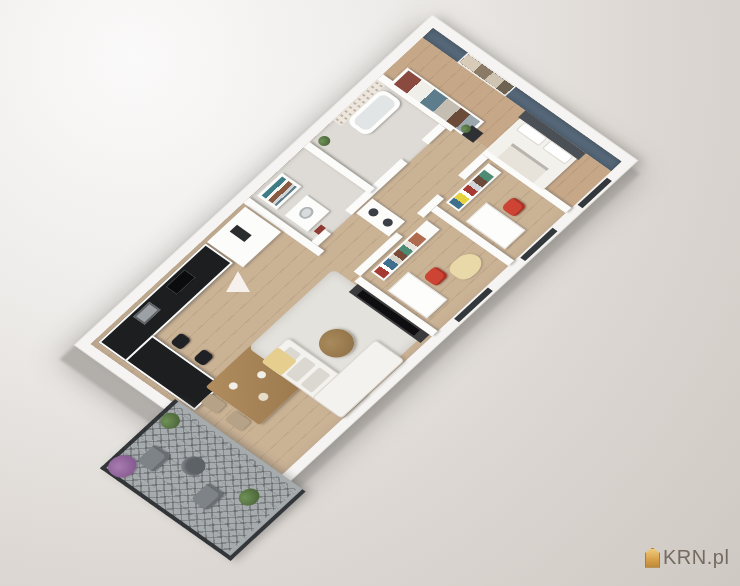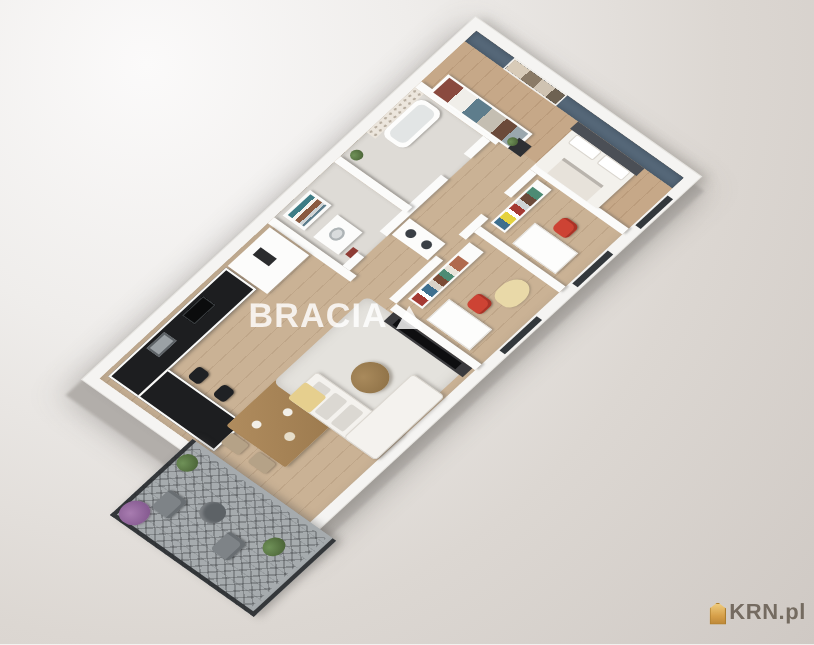--- a/index.html
+++ b/index.html
@@ -107,21 +107,21 @@
   .purpleplant{left:-86px;top:112px;width:26px;height:24px;border-radius:45% 55% 50% 50%;
     background:radial-gradient(circle at 40% 40%, #a87cb0, #7a4f86);box-shadow:1px 1px 2px rgba(60,40,60,.4);}
   
   .watermark{position:absolute;left:226px;top:269px;display:flex;align-items:center;gap:7px;
     color:rgba(255,255,255,.82);font-size:31px;font-weight:700;letter-spacing:1px;white-space:nowrap;}
   .tri{width:0;height:0;border-left:12px solid transparent;border-right:12px solid transparent;
     border-bottom:21px solid rgba(255,255,255,.82);margin-top:2px;}
   .krn{position:absolute;left:645px;top:546px;display:flex;align-items:center;gap:3px;opacity:.9;}
   .krn-house{width:15px;height:20px;background:linear-gradient(180deg,#f4cf7a,#d79b3c 60%,#b97f27);
     clip-path:polygon(50% 0,100% 28%,100% 100%,0 100%,0 28%);box-shadow:inset 0 0 0 1px #a8761f;}
-  .krn-text{font-size:20px;font-weight:700;color:#6b6156;letter-spacing:0.5px;}
+  .krn-text{font-size:20px;font-weight:400;color:#6b6156;letter-spacing:0.5px;}
 </style>
 </head>
 <body>
 
 <div class="stage">
 
   <div class="iso">
     <div class="slab"></div>
 
     <div class="plan">
@@ -221,21 +221,20 @@
       <div class="balc-chair" style="left:-60px;top:130px"></div>
       <div class="balc-chair" style="left:-60px;top:196px"></div>
       <div class="balc-table"></div>
       <div class="purpleplant"></div>
       <div class="plantdot" style="left:-16px;top:114px;width:18px;height:18px"></div>
       <div class="plantdot" style="left:-34px;top:226px;width:20px;height:18px"></div>
     </div>
   </div>
 
   <div class="watermark">
-    <span>BRACIA</span>
     <span class="tri"></span>
   </div>
 
   <div class="krn">
     <span class="krn-house"></span>
     <span class="krn-text">KRN.pl</span>
   </div>
 
 </div>
 

